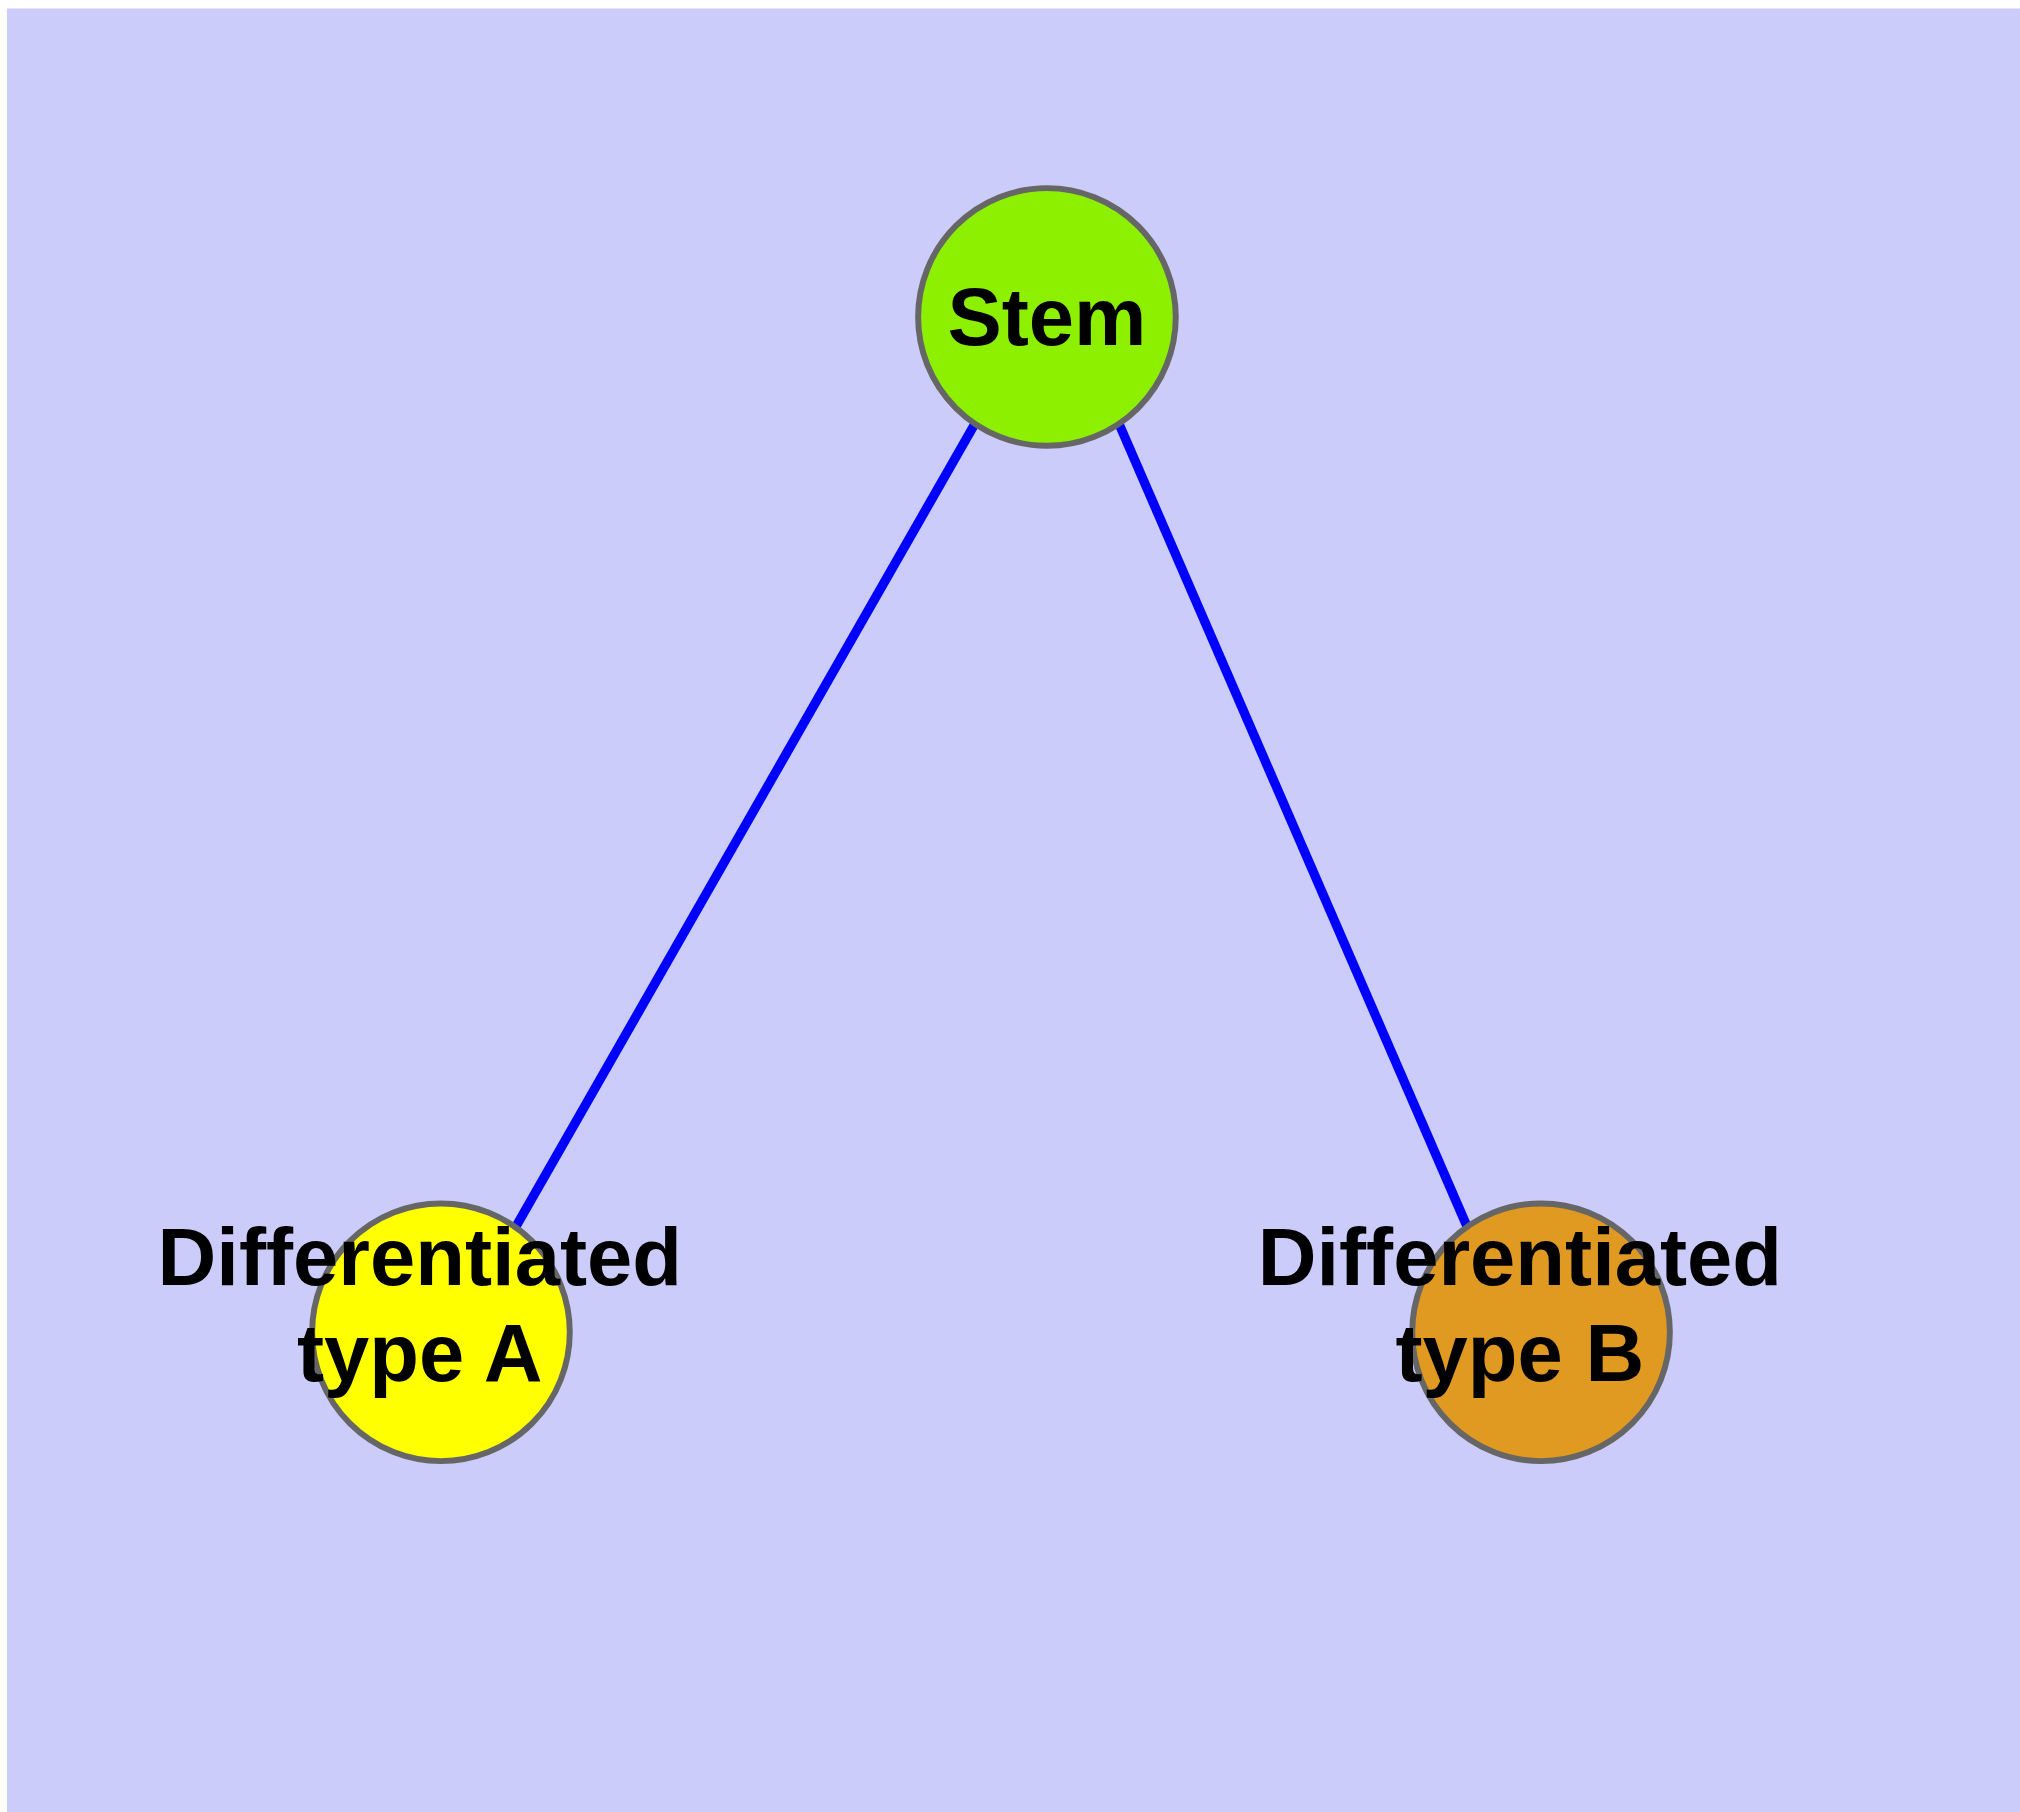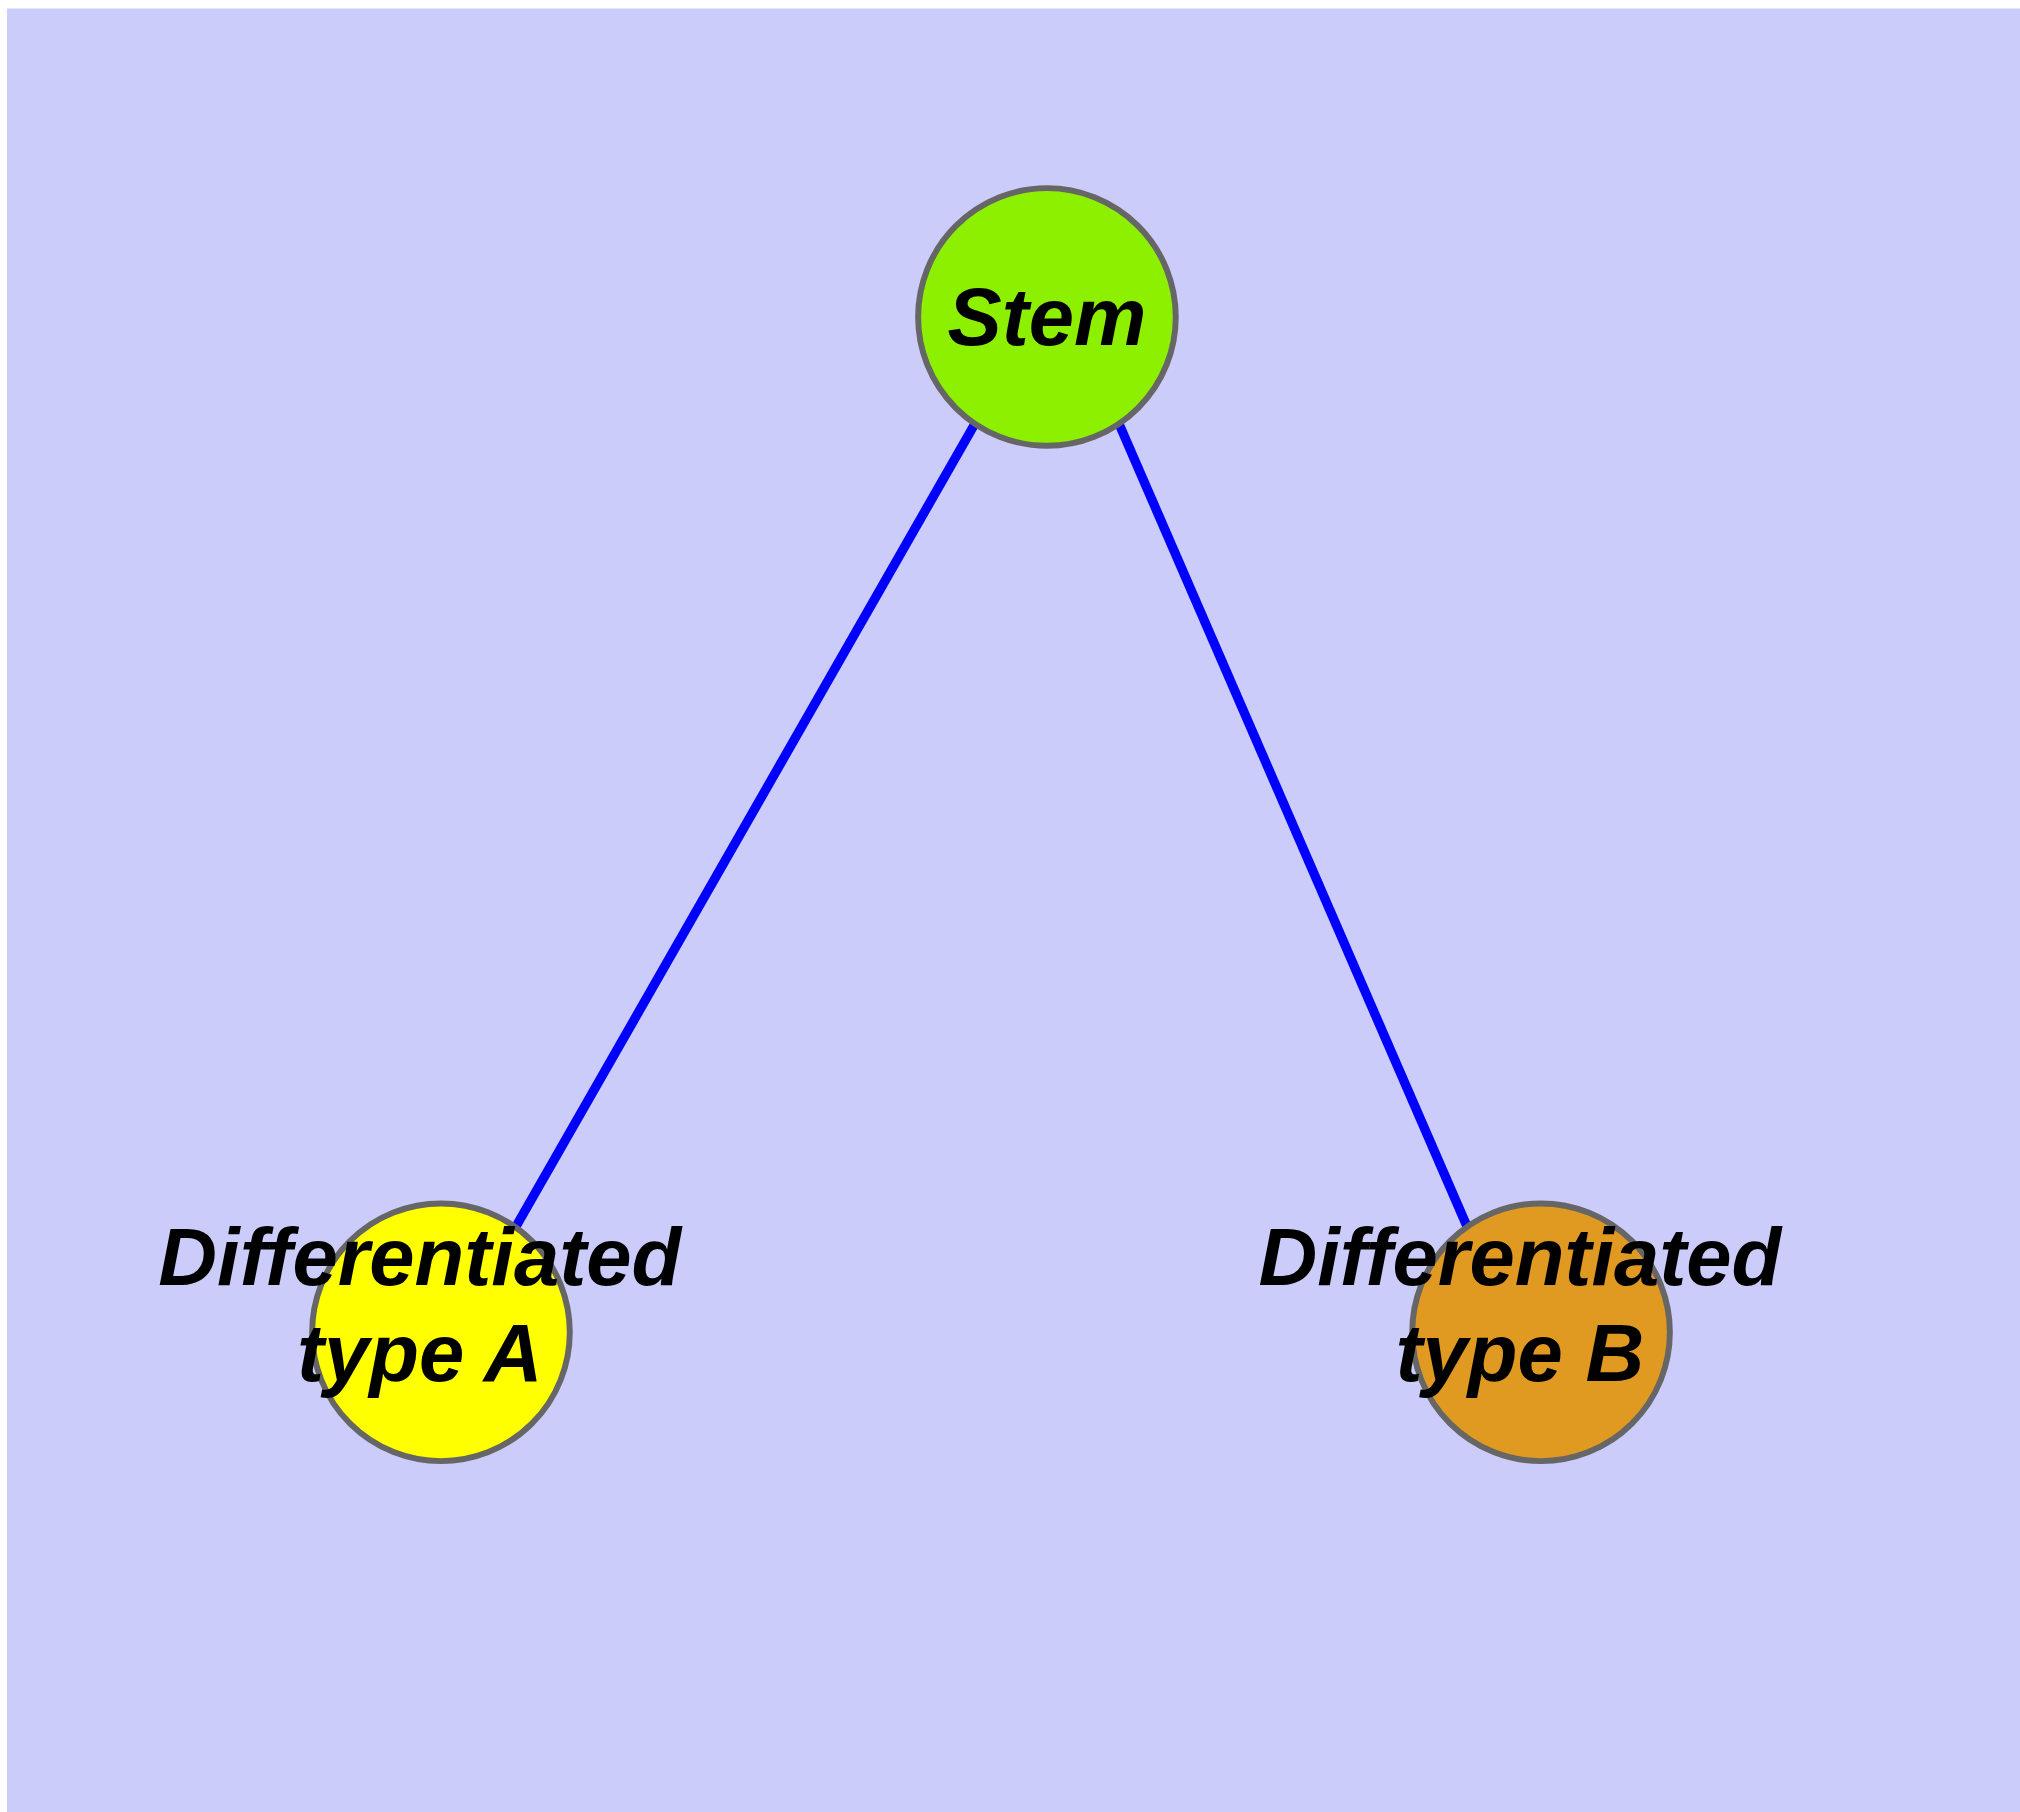--- a/index.html
+++ b/index.html
@@ -12,21 +12,20 @@
     width: 2021px;
     height: 1812px;
     overflow: hidden;
     font-family: "Liberation Sans", sans-serif;
   }
   #canvas-root {
     position: relative;
     width: 1656px;
     height: 1812px;
     background: #ffffff;
-    font-style: italic;
   }
   #graph-svg {
     position: absolute;
     left: 0;
     top: 0;
     width: 2021px;
     height: 1812px;
     display: block;
   }
   .node-label,

